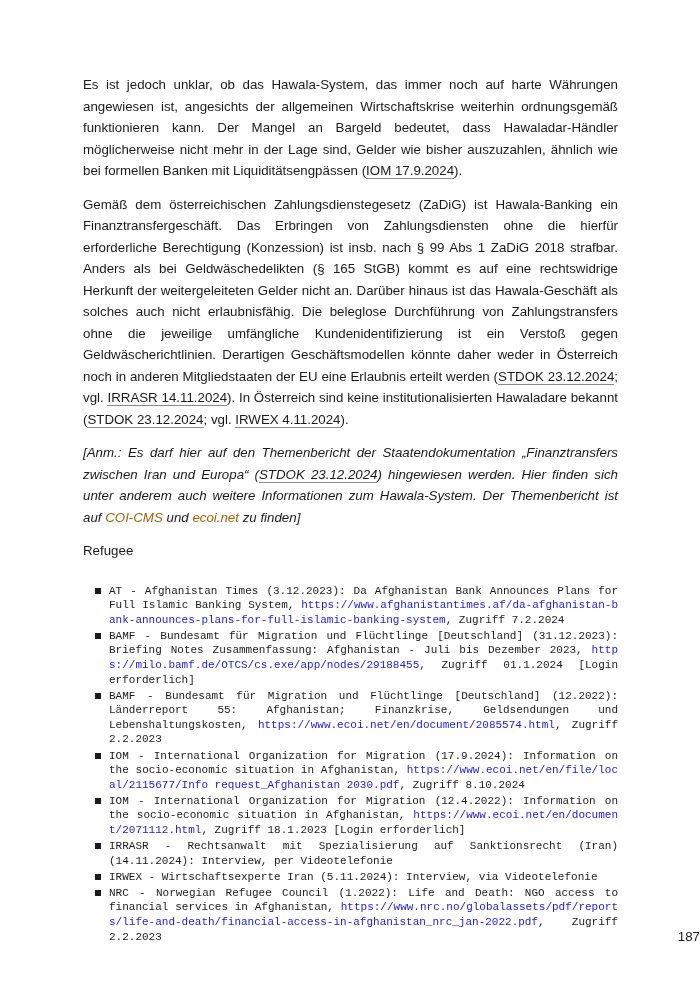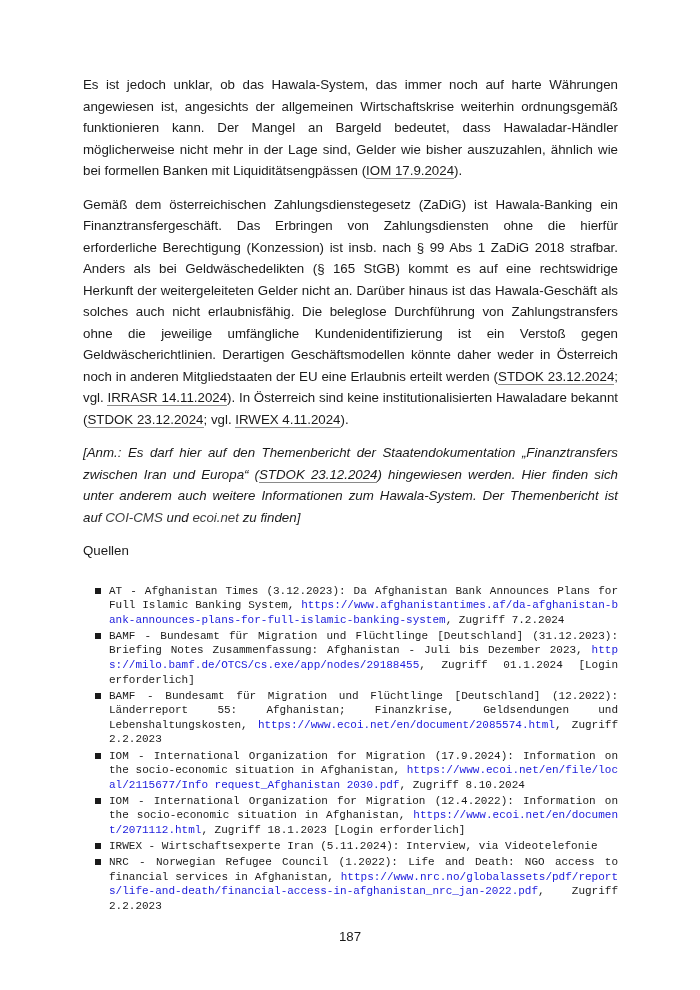--- a/index.html
+++ b/index.html
@@ -2,46 +2,47 @@
 <html><head>
 <meta charset="utf-8">
 <style>
   html, body { margin: 0; padding: 0; background: #ffffff; }
   body { width: 700px; height: 990px; position: relative; overflow: hidden;
          font-family: "Liberation Sans", sans-serif; color: #1a1a1a; }
   .page { position: absolute; left: 83px; top: 74px; width: 535px; }
   .para { font-size: 13.3px; line-height: 21.5px; text-align: justify; margin: 0 0 12px 0; hyphens: manual; }
   .para.italic { font-style: italic; }
   .cite { text-decoration: none; border-bottom: 1.3px solid #8a8a8a; padding-bottom: 0px; color: #1a1a1a; }
-  .link { color: #404040; text-decoration: none; }
+  .link { color: #a16207; text-decoration: none; }
   .heading { font-size: 13.3px; line-height: 21.5px; margin: 0 0 22px 0; }
   ul.sources { list-style: none; margin: 0; padding: 0 0 0 18px; font-family: Liberation Mono, monospace; }
   ul.sources li { position: relative; font-size: 11px; line-height: 14.6px; text-align: justify; margin: 0 0 1.5px 0; padding-left: 8px; }
   ul.sources li .bullet { position: absolute; left: -6px; top: 4px; width: 6px; height: 6px; background: #1a1a1a; }
   ul.sources li .url { color: #1a1adc; word-break: break-all; }
-  .page-number { position: absolute; top: 929px; left: 0; width: 700px; text-align: center; font-size: 13.3px; color: #1a1a1a; }
+  .page-number { position: absolute; top: 929px; left: 0; width: 700px; text-align: right; font-size: 13.3px; color: #1a1a1a; }
 </style>
 </head>
 <body>
 
 <div class="page">
 
 
   <p class="para"><span>Es ist jedoch unklar, ob das Hawala-System, das immer noch auf harte Währungen angewiesen ist, angesichts der allgemeinen Wirtschaftskrise weiterhin ordnungsgemäß funktionieren kann. Der Mangel an Bargeld bedeutet, dass Hawaladar-Händler möglicherweise nicht mehr in der Lage sind, Gelder wie bisher auszuzahlen, ähnlich wie bei formellen Banken mit Liquiditätseng­pässen (</span><a class="cite">IOM 17.9.2024</a><span>).</span></p>
 
   <p class="para"><span>Gemäß dem österreichischen Zahlungsdienstegesetz (ZaDiG) ist Hawala-Banking ein Finanz­transfergeschäft. Das Erbringen von Zahlungsdiensten ohne die hierfür erforderliche Berechti­gung (Konzession) ist insb. nach § 99 Abs 1 ZaDiG 2018 strafbar. Anders als bei Geldwäschede­likten (§ 165 StGB) kommt es auf eine rechtswidrige Herkunft der weitergeleiteten Gelder nicht an. Darüber hinaus ist das Hawala-Geschäft als solches auch nicht erlaubnisfähig. Die beleglose Durchführung von Zahlungstransfers ohne die jeweilige umfängliche Kundenidentifizierung ist ein Verstoß gegen Geldwäscherichtlinien. Derartigen Geschäftsmodellen könnte daher weder in Österreich noch in anderen Mitgliedstaaten der EU eine Erlaubnis erteilt werden (</span><a class="cite">STDOK 23.12.2024</a><span>; vgl. </span><a class="cite">IRRASR 14.11.2024</a><span>). In Österreich sind keine institutionalisierten Hawaladare bekannt (</span><a class="cite">STDOK 23.12.2024</a><span>; vgl. </span><a class="cite">IRWEX 4.11.2024</a><span>).</span></p>
 
   <p class="para italic"><span>[Anm.: Es darf hier auf den Themenbericht der Staatendokumentation „Finanztransfers zwischen Iran und Europa“ (</span><a class="cite">STDOK 23.12.2024</a><span>) hingewiesen werden. Hier finden sich unter anderem auch weitere Informationen zum Hawala-System. Der Themenbericht ist auf </span><a class="link">COI-CMS</a><span> und </span><a class="link">ecoi.net</a><span> zu finden]</span></p>
 
-  <div class="heading">Quellen</div>
+  <div class="heading">Refugee</div>
 
   <ul class="sources">
     <li><span class="bullet"></span><span>AT - Afghanistan Times (3.12.2023): Da Afghanistan Bank Announces Plans for Full Islamic Banking System, </span><a class="url">https://www.afghanistantimes.af/da-afghanistan-bank-announces-plans-for-full-islamic-banking-system</a><span>, Zugriff 7.2.2024</span></li>
     <li><span class="bullet"></span><span>BAMF - Bundesamt für Migration und Flüchtlinge [Deutschland] (31.12.2023): Briefing Notes Zu­sammenfassung: Afghanistan - Juli bis Dezember 2023, </span><a class="url">https://milo.bamf.de/OTCS/cs.exe/app/nodes/29188455</a><span>, Zugriff 01.1.2024 [Login erforderlich]</span></li>
     <li><span class="bullet"></span><span>BAMF - Bundesamt für Migration und Flüchtlinge [Deutschland] (12.2022): Länderreport 55: Afgh­anistan; Finanzkrise, Geldsendungen und Lebenshaltungskosten, </span><a class="url">https://www.ecoi.net/en/document/2085574.html</a><span>, Zugriff 2.2.2023</span></li>
     <li><span class="bullet"></span><span>IOM - International Organization for Migration (17.9.2024): Information on the socio-economic situ­ation in Afghanistan, </span><a class="url">https://www.ecoi.net/en/file/local/2115677/Info request_Afghanistan 2030.pdf</a><span>, Zugriff 8.10.2024</span></li>
     <li><span class="bullet"></span><span>IOM - International Organization for Migration (12.4.2022): Information on the socio-economic situ­ation in Afghanistan, </span><a class="url">https://www.ecoi.net/en/document/2071112.html</a><span>, Zugriff 18.1.2023 [Login erforderlich]</span></li>
+    <li><span class="bullet"></span><span>IRRASR - Rechtsanwalt mit Spezialisierung auf Sanktionsrecht (Iran) (14.11.2024): Interview, per Videotelefonie</span></li>
     <li><span class="bullet"></span><span>IRWEX - Wirtschaftsexperte Iran (5.11.2024): Interview, via Videotelefonie</span></li>
     <li><span class="bullet"></span><span>NRC - Norwegian Refugee Council (1.2022): Life and Death: NGO access to financial services in Afghanistan, </span><a class="url">https://www.nrc.no/globalassets/pdf/reports/life-and-death/financial-access-in-afghanistan_nrc_jan-2022.pdf</a><span>, Zugriff 2.2.2023</span></li>
   </ul>
 </div>
 
 <div class="page-number">187</div>
 
 </body></html>

